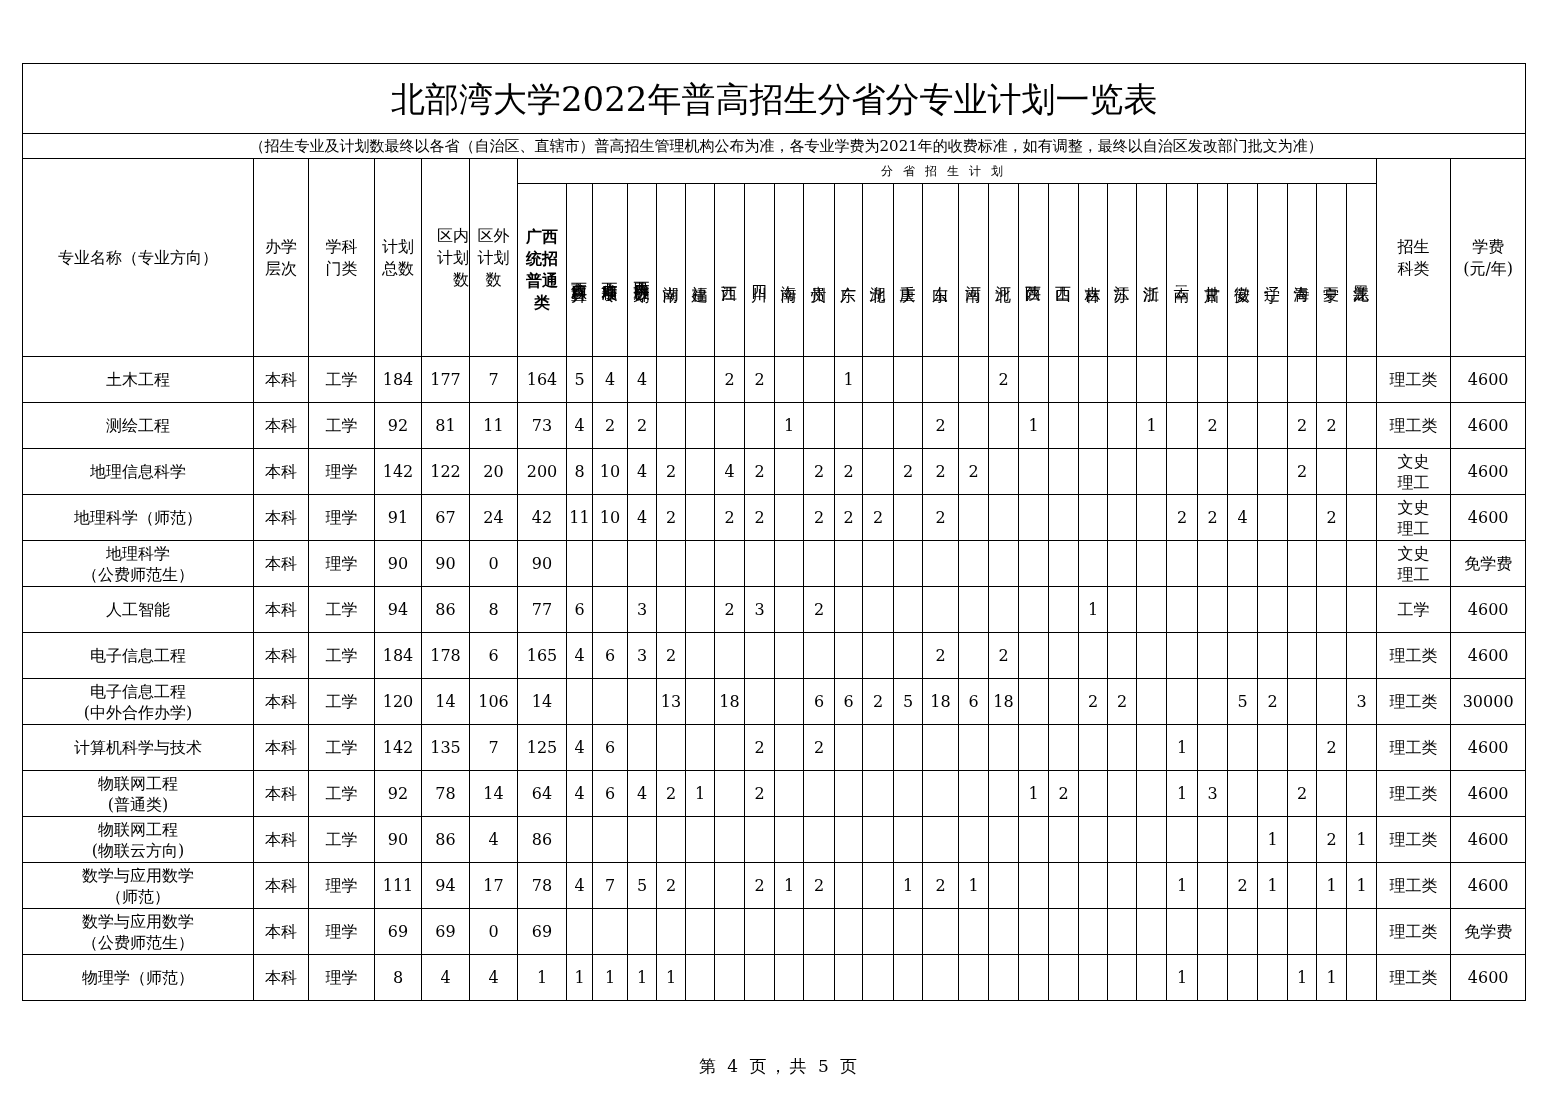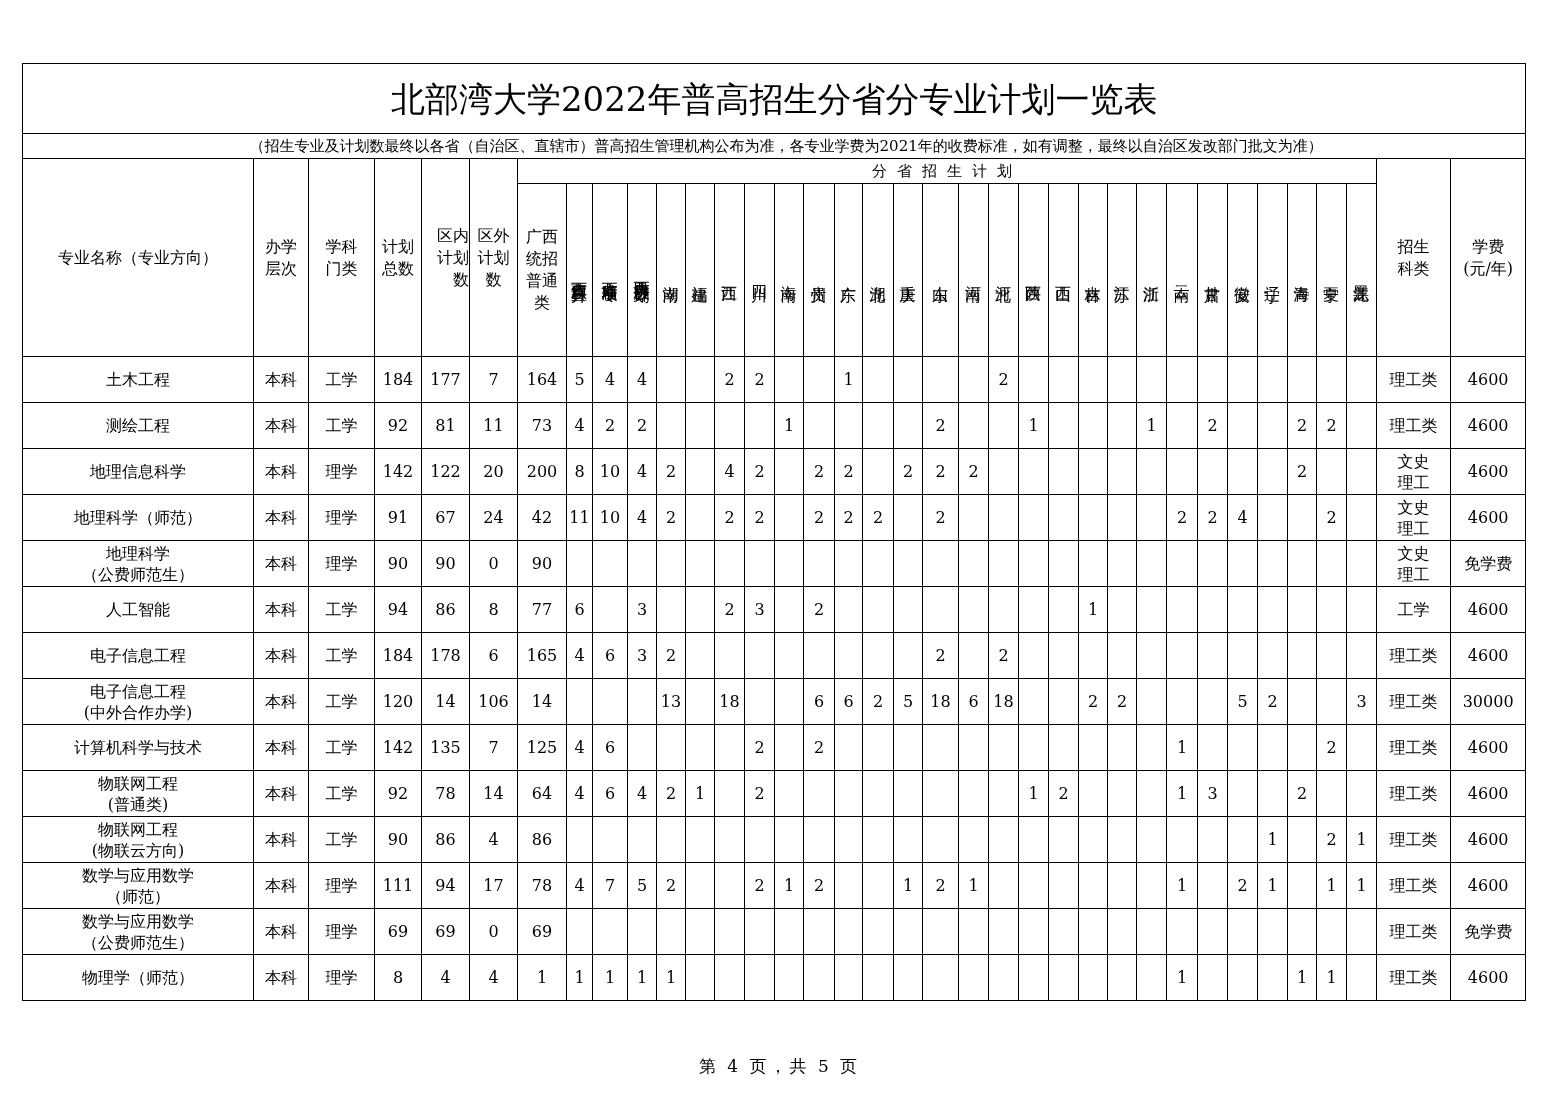--- a/index.html
+++ b/index.html
@@ -4,21 +4,21 @@
 <style>
   html, body { margin:0; padding:0; background:#ffffff; }
   body { width:1559px; height:1102px; position:relative; overflow:hidden;
          font-family:"DejaVu Serif","Liberation Serif",serif; color:#000; }
   #sheet { position:absolute; left:22px; top:63px; width:1504px; }
   table { border-collapse:collapse; table-layout:fixed; width:1504px; }
   td, th { border:1.5px solid #000; padding:0; text-align:center; vertical-align:middle;
            font-weight:normal; font-size:16px; line-height:20px; overflow:hidden; }
   .title-cell { height:69px; font-size:34px; line-height:50px; letter-spacing:0px; }
   .sub-cell { height:24px; font-size:15px; line-height:18px;padding-left:24px; }
-  .group-cell { height:24px; font-size:15px; letter-spacing:10px; }
+  .group-cell { height:24px; font-size:12px; letter-spacing:10px; }
   .vh { writing-mode:vertical-rl; text-orientation:upright; display:inline-block;
         font-size:16px; line-height:19px; letter-spacing:1px; }
   .hh { font-size:16px; line-height:22px; }
   tr.data td { height:45px; font-size:16px; }
   td.name { font-size:16px; line-height:21px;margin-left:20px; }
   td.fee { font-size:16px; }
   .pager { position:absolute; left:0; width:1559px; top:1055px; text-align:center;
            font-size:17px; letter-spacing:3px; }
 </style>
 </head>
@@ -99,21 +99,21 @@
           <th class="hh" rowspan="2">
             <div>招生</div>
             <div>科类</div>
           </th>
           <th class="hh" rowspan="2">
             <div>学费</div>
             <div>(元/年)</div>
           </th>
         </tr>
       <tr id="hdr2">
-          <th style="height: 172px;">
+          <th style="height: 172px; font-weight: bold;">
             <div class="hh">广西</div>
             <div class="hh">统招</div>
             <div class="hh">普通</div>
             <div class="hh">类</div>
           </th>
           <th style="height: 172px;"><span class="vh">广西预科直升</span></th>
           <th style="height: 172px;"><span class="vh">广西精准专项</span></th>
           <th style="height: 172px;"><span class="vh">广西民族班计划</span></th>
           <th style="height: 172px;"><span class="vh">湖南</span></th>
           <th style="height: 172px;"><span class="vh">福建</span></th>

